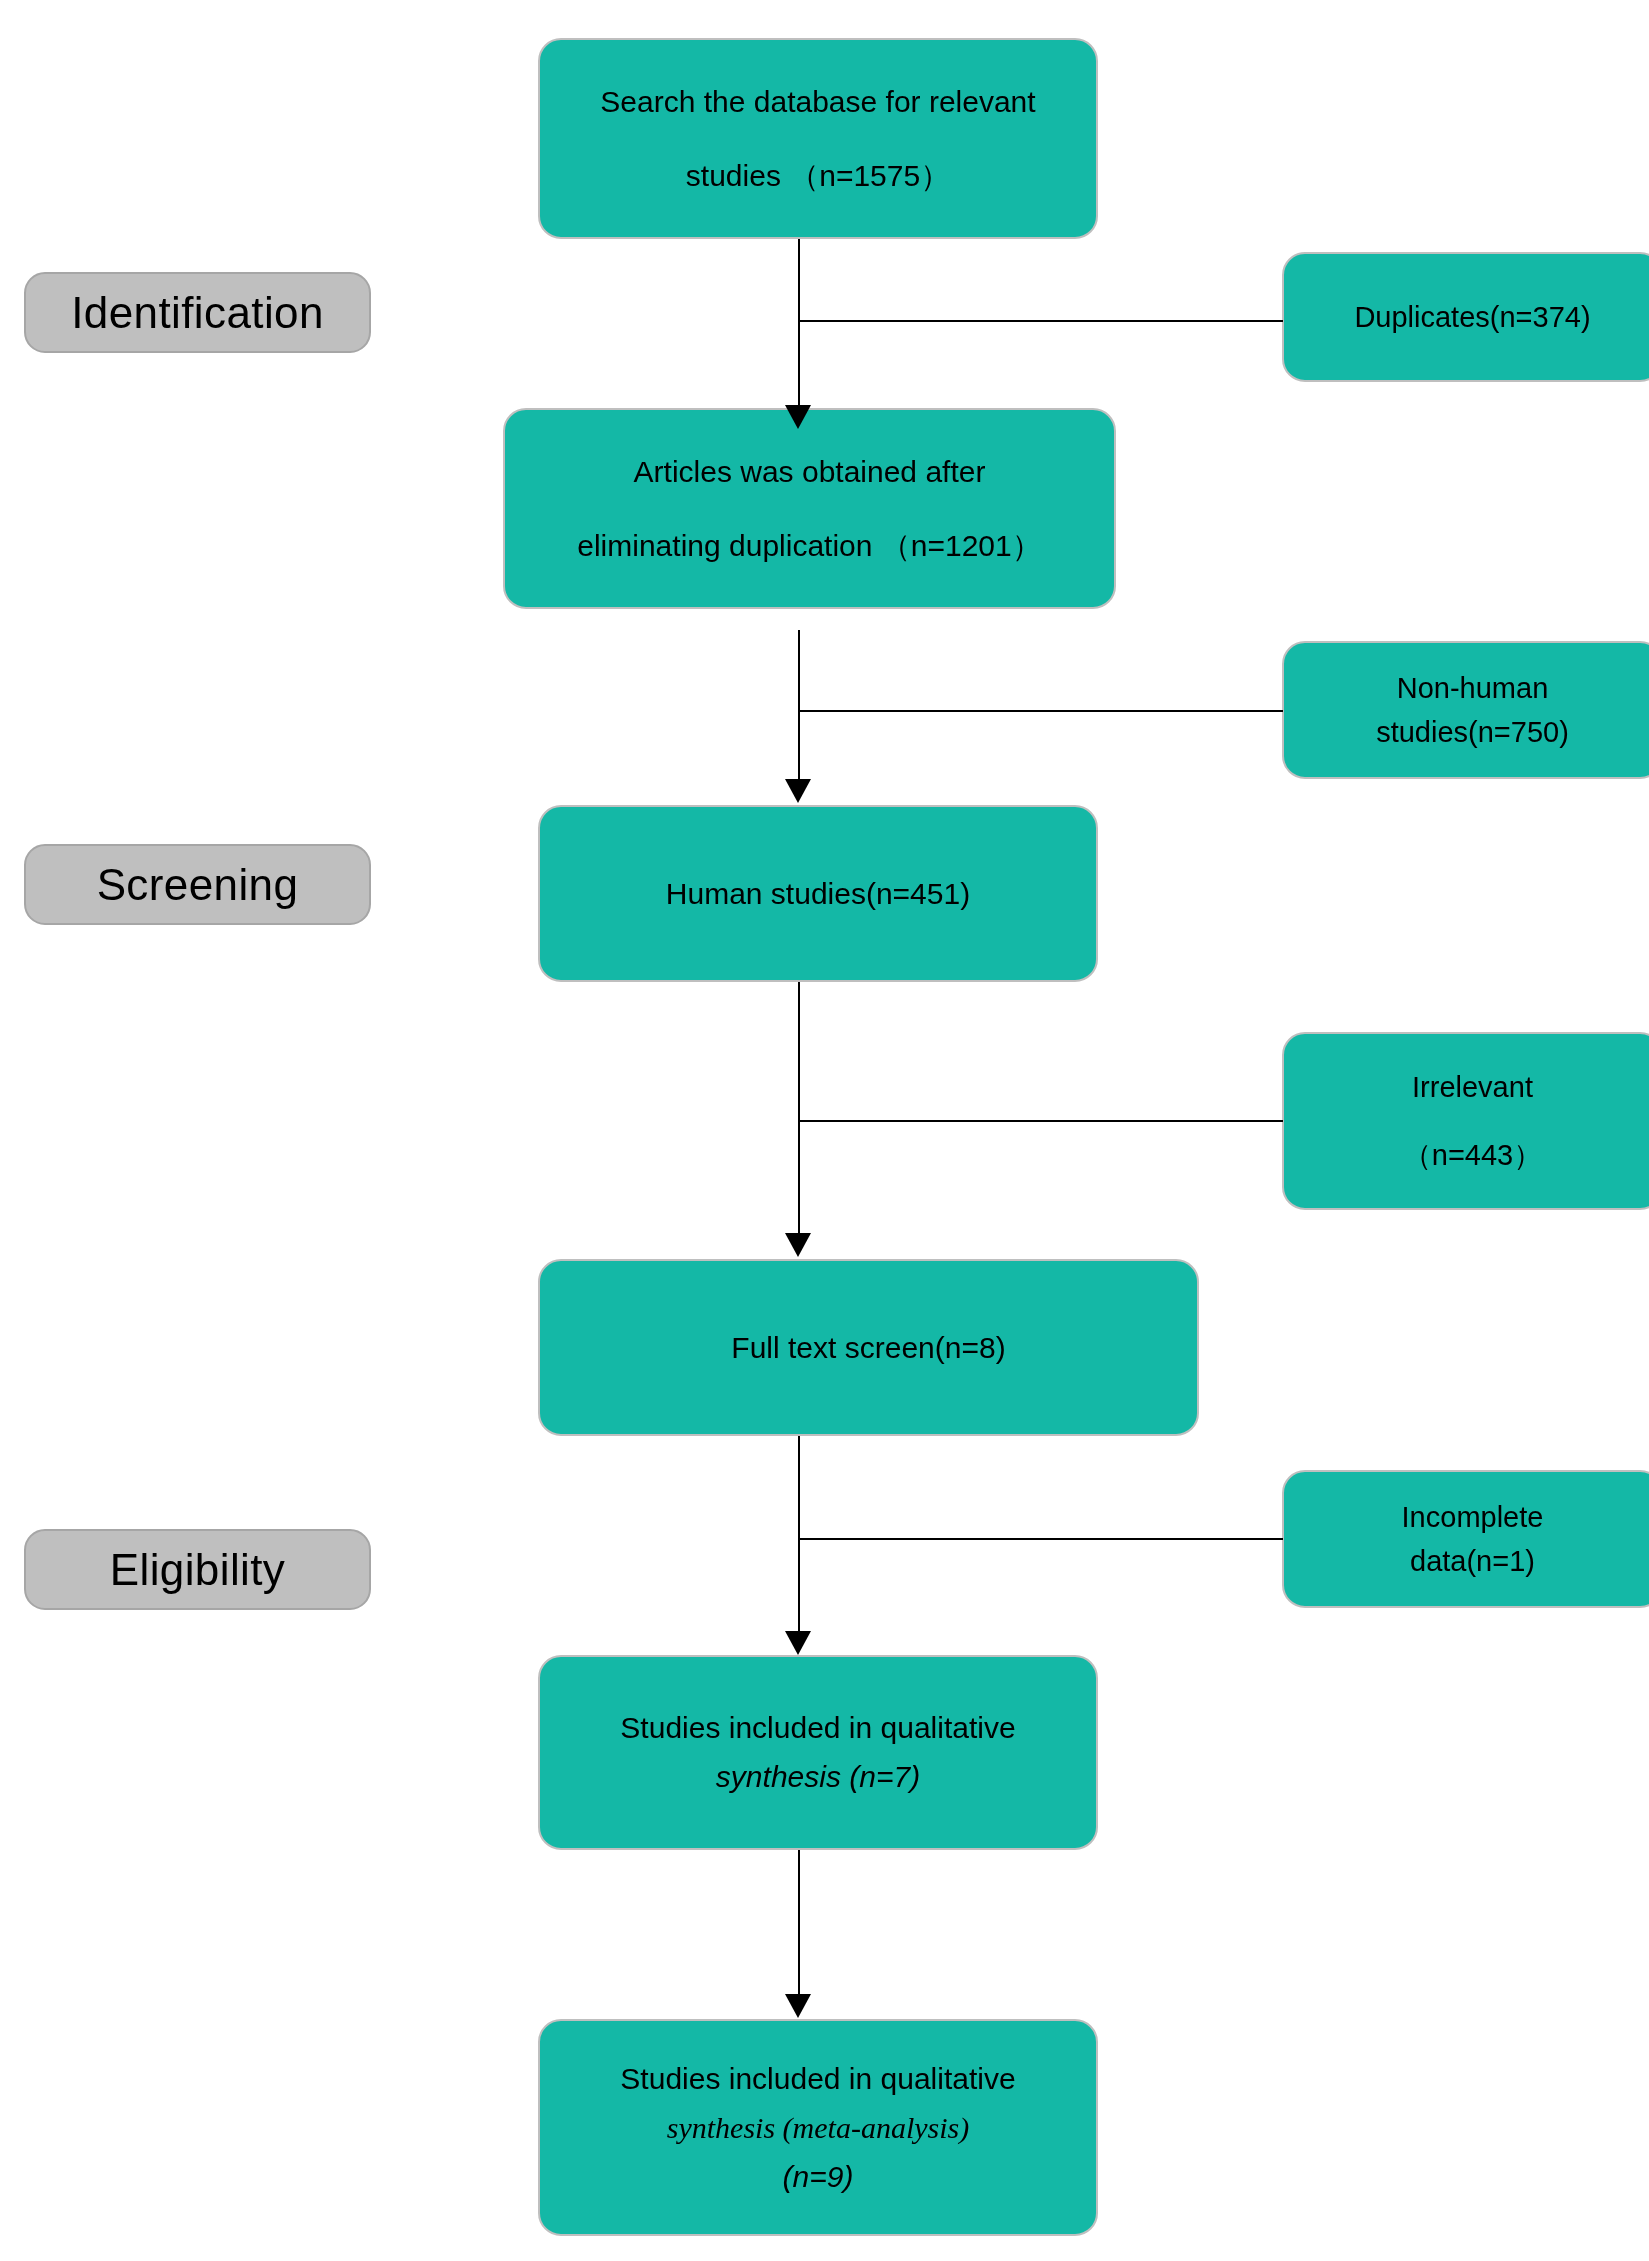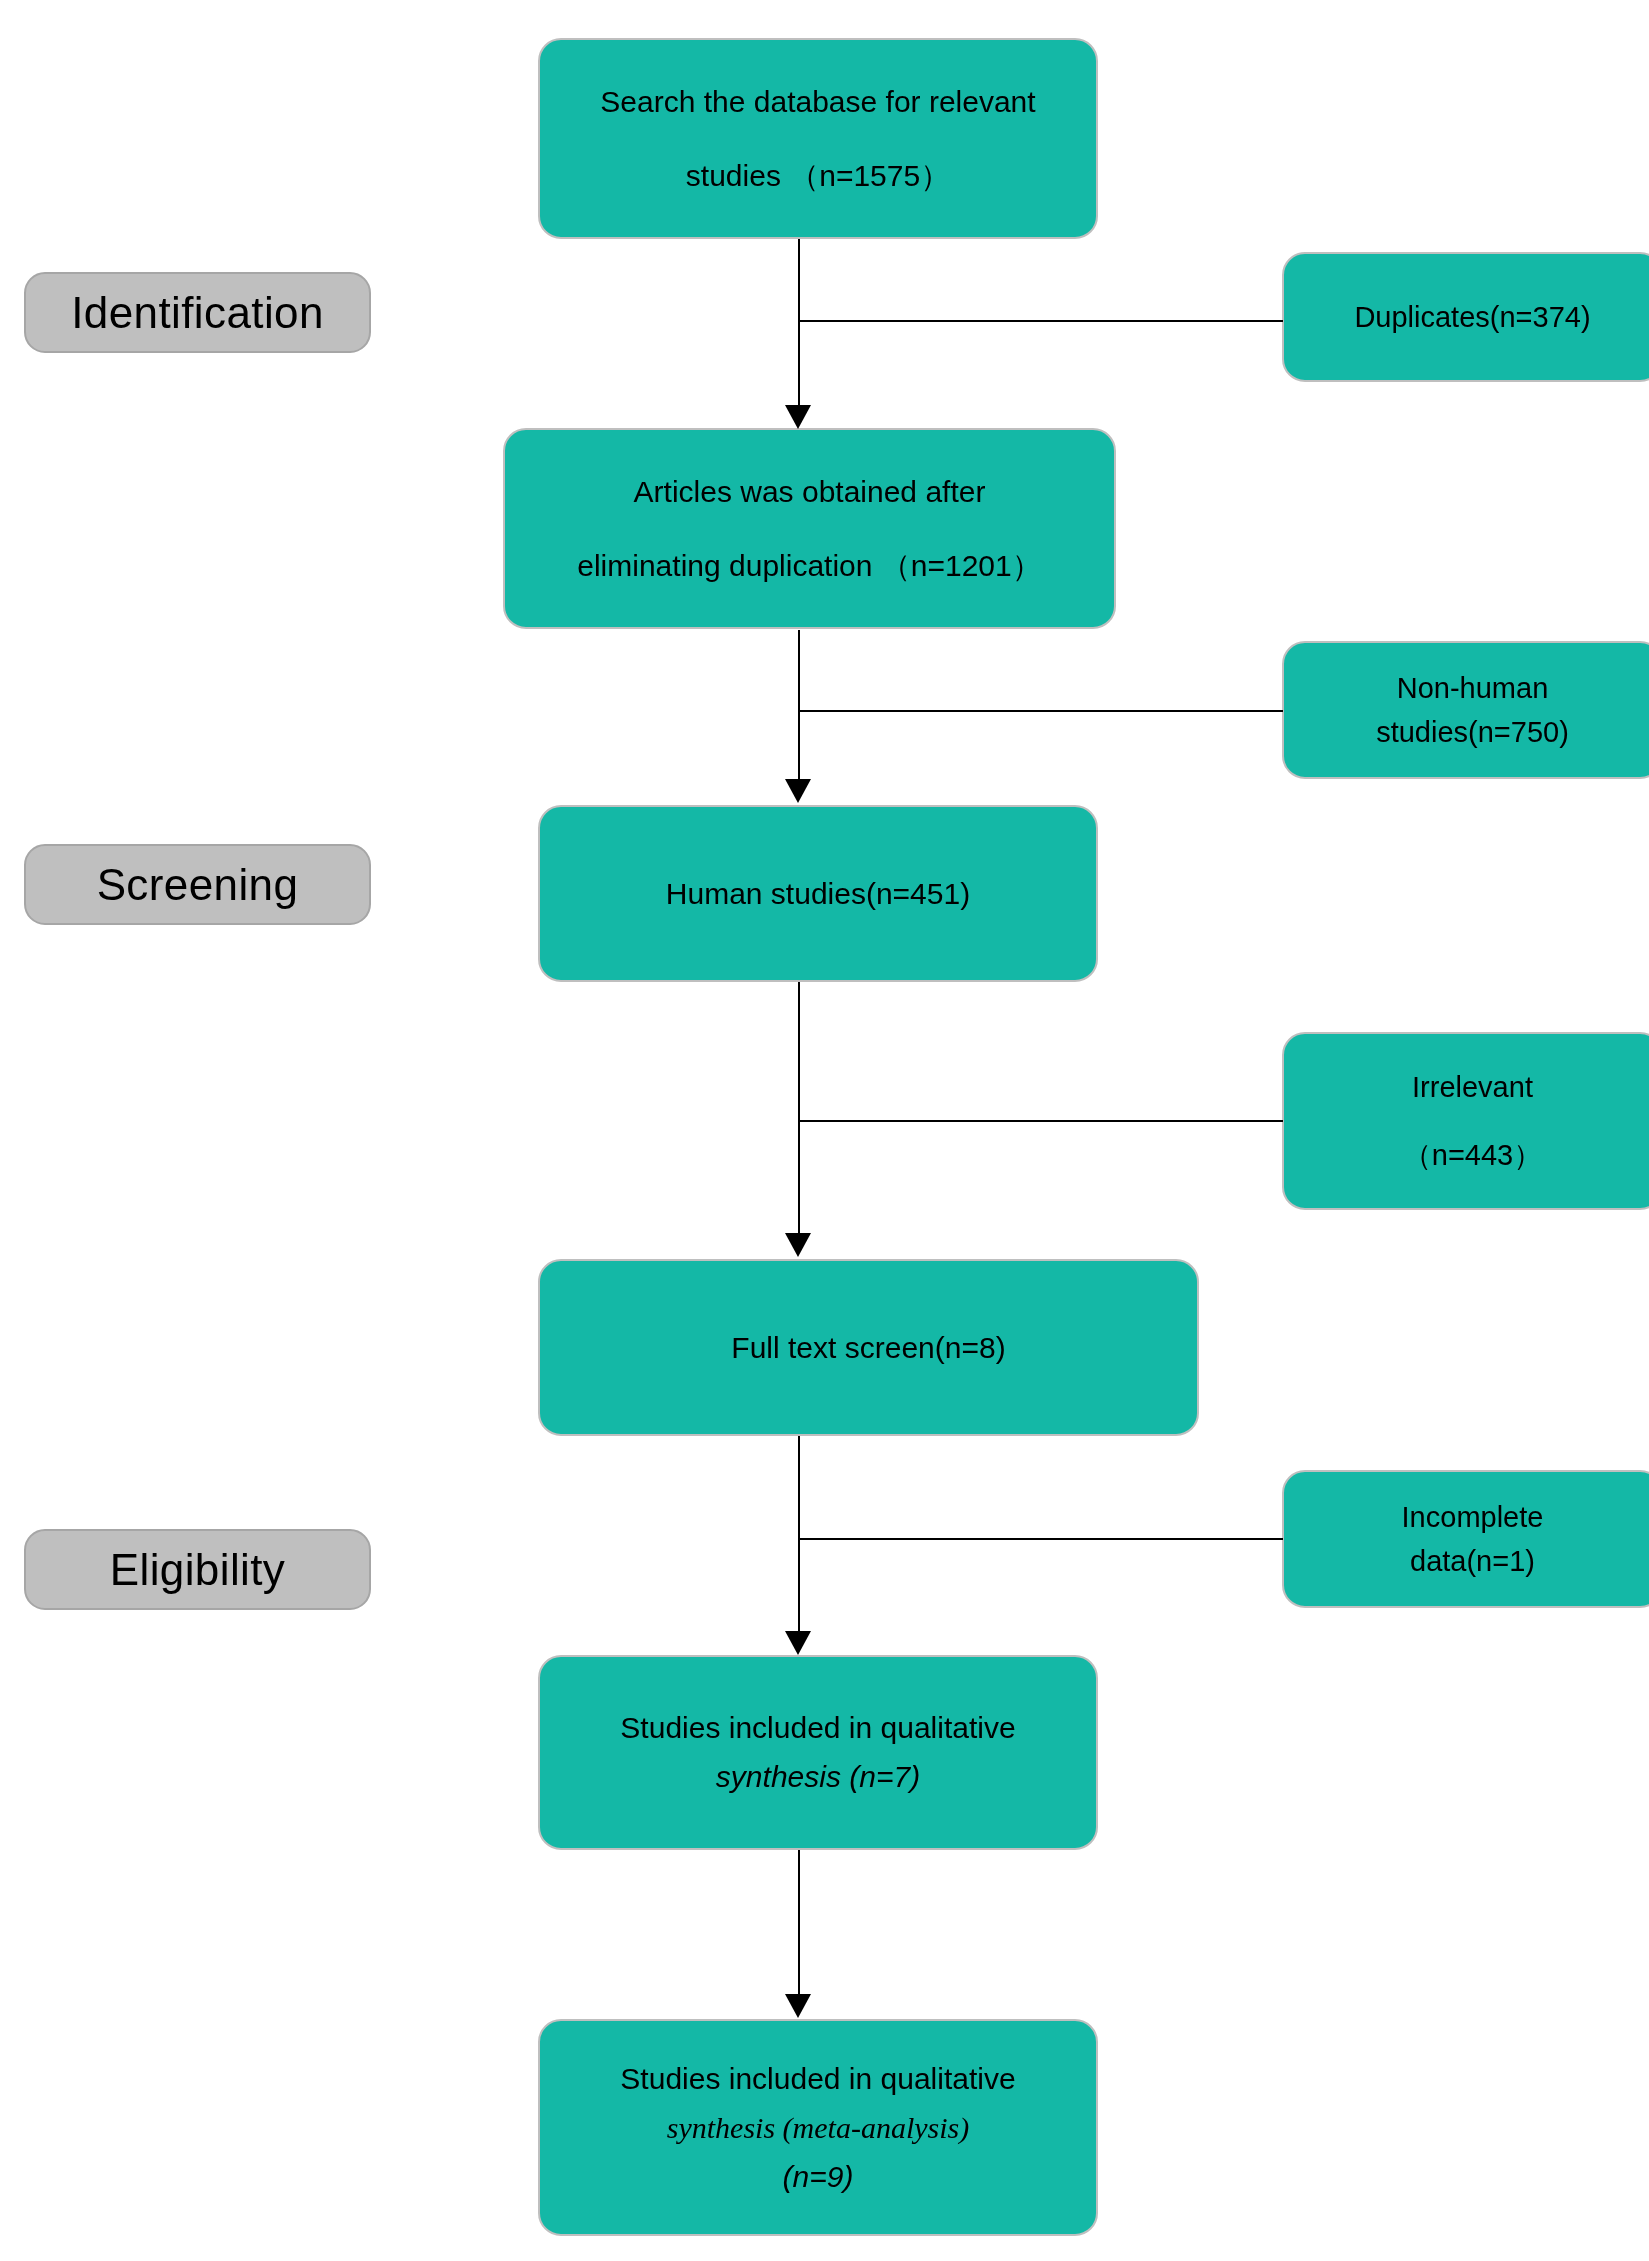--- a/index.html
+++ b/index.html
@@ -114,21 +114,21 @@
 
   <div class="stage-box" style="left:24px; top:1529px; width:347px; height:81px;">
     <span>Eligibility</span>
   </div>
 
   <div class="flow-box main-box" style="left:538px; top:38px; width:560px; height:201px;">
     <span class="line">Search the database for relevant</span>
     <span class="line">studies （n=1575）</span>
   </div>
 
-  <div class="flow-box main-box" style="left:503px; top:428px; width:613px; height:201px;">
+  <div class="flow-box main-box" style="left:503px; top:408px; width:613px; height:201px;">
     <span class="line">Articles was obtained after</span>
     <span class="line">eliminating duplication （n=1201）</span>
   </div>
 
   <div class="flow-box main-box" style="left:538px; top:805px; width:560px; height:177px;">
     <span class="line">Human studies(n=451)</span>
   </div>
 
   <div class="flow-box main-box" style="left:538px; top:1259px; width:661px; height:177px;">
     <span class="line">Full text screen(n=8)</span>

